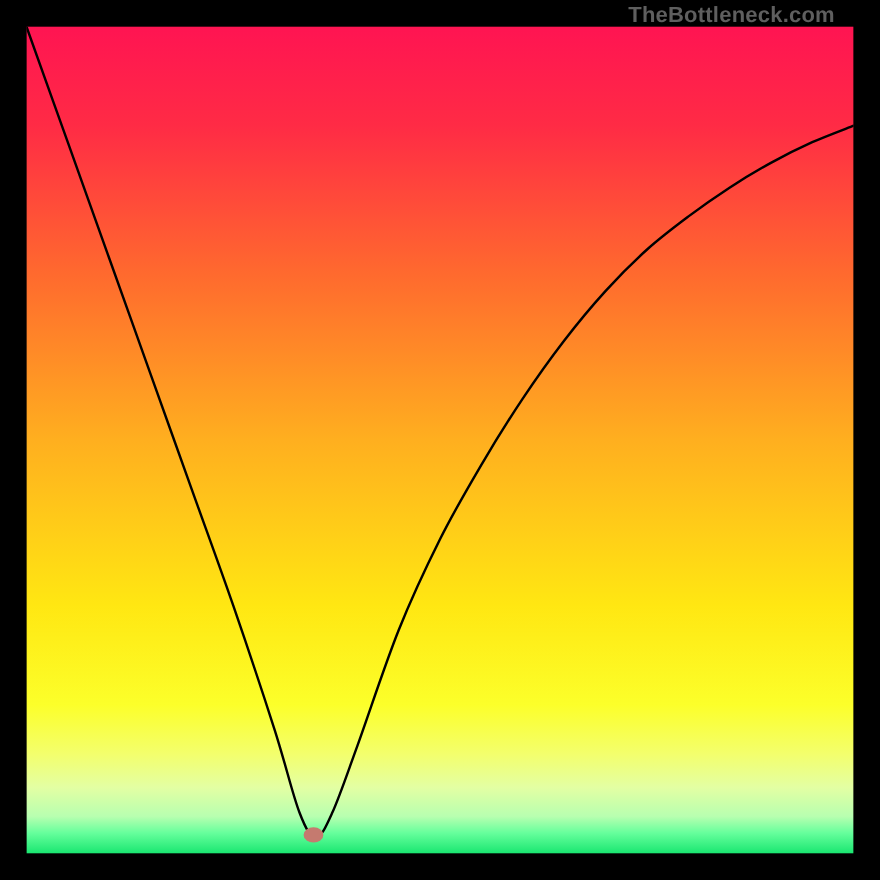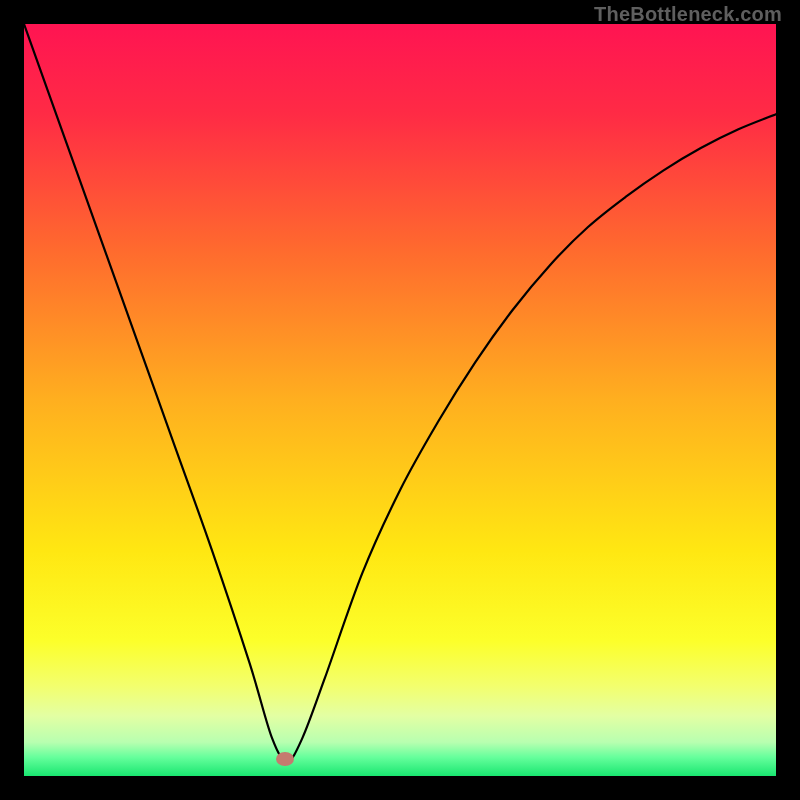--- a/index.html
+++ b/index.html
@@ -33,21 +33,21 @@
     height: 752px;
   }
   .marker {
     position: absolute;
     border-radius: 50%;
     transform: translate(-50%, -50%);
   }
   .watermark {
     position: absolute;
     top: 3px;
-    right: 18px;
+    right: 41px;
     font-family: Arial, Helvetica, sans-serif;
     font-size: 20px;
     font-weight: 600;
     color: #5f5f5f;
     letter-spacing: 0.2px;
     user-select: none;
   }
 </style>
 </head>
 <body>

